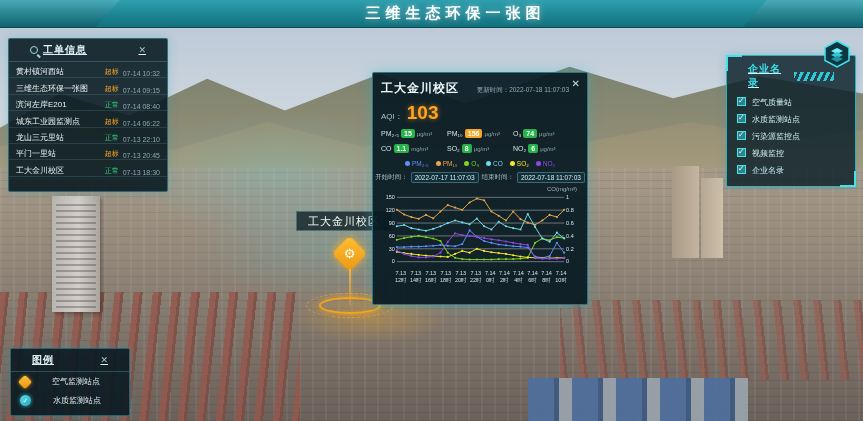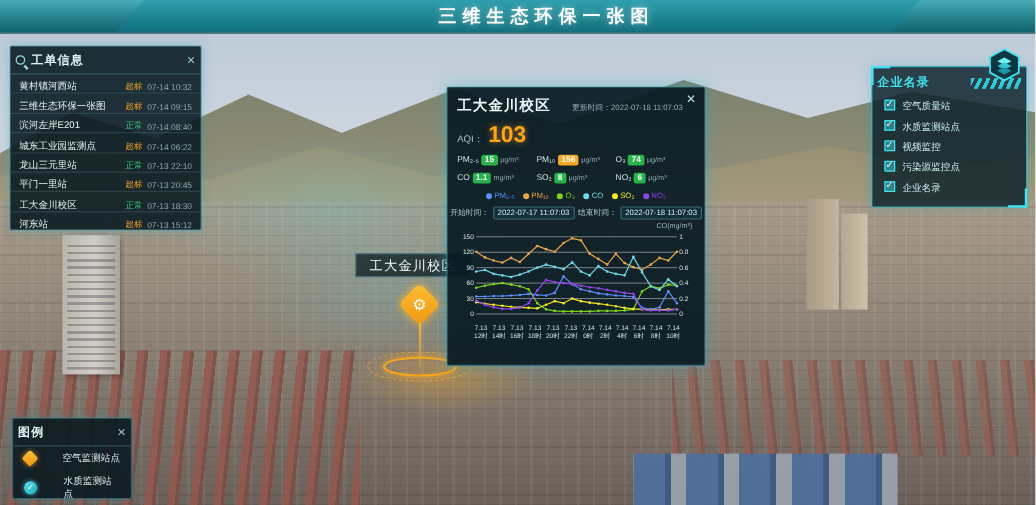--- a/index.html
+++ b/index.html
@@ -51,22 +51,22 @@
   .topbar::before,.topbar::after { content:""; position:absolute; top:0; width:120px; height:100%;
           background:linear-gradient(180deg,rgba(255,255,255,.12),rgba(0,0,0,.12)); }
   .topbar::before { left:0; clip-path:polygon(0 0,100% 0,80% 100%,0 100%); }
   .topbar::after { right:0; clip-path:polygon(20% 0,100% 0,100% 100%,0 100%); }
   .topbar .title { color:#fff; font-size:15px; font-weight:bold; letter-spacing:5px;
           text-shadow:0 0 6px rgba(255,255,255,.5); z-index:1;margin-left:48px; }
 
   
   .panel { position:absolute; background:rgba(6,24,32,.88); border:1px solid rgba(90,195,215,.4);
           box-shadow:0 0 10px rgba(30,160,185,.3); border-radius:2px; color:#dceef2; }
-  .p-head { display:flex; align-items:center; gap:5px; padding:4px 4px;
-          border-bottom:1px solid rgba(120,215,230,.25); }
+  .p-head { display:flex; align-items:center; gap:5px; padding:4px 21px;
+          border-bottom:1px solid rgba(120,215,230,.25);text-decoration:underline; }
   .p-title { font-size:10px; font-weight:bold; color:#dff3f6; letter-spacing:1px; }
   .x-btn { margin-left:auto; font-size:9px; color:#9fc6cc; cursor:pointer; line-height:1; }
 
   
   #alerts { left:8px; top:38px; width:160px; height:154px; z-index:20; }
   .mag { width:8px; height:8px; border:1.5px solid #9fd8e0; border-radius:50%; position:relative; flex:0 0 auto; }
   .mag::after { content:""; position:absolute; left:7px; top:7px; width:4px; height:1.5px;
           background:#9fd8e0; transform:rotate(45deg); transform-origin:0 0; }
   .a-row { display:flex; align-items:flex-end; gap:4px; height:16.4px; padding:0 7px;
           border-bottom:1px solid rgba(140,200,215,.16); cursor:pointer; }
@@ -87,21 +87,21 @@
           background:repeating-linear-gradient(115deg,#2ec9d8 0 3px,rgba(0,0,0,0) 3px 6px); }
   .l-row { display:flex; gap:6px; padding:3px 10px; cursor:pointer; }
   .cb { width:9px; height:9px; border:1px solid #3fe3ee; background:rgba(63,227,238,.2);
           flex:0 0 auto; position:relative; }
   .cb.on { background:rgba(63,227,238,.45); }
   .cb.on::after { content:"✓"; position:absolute; left:0; top:-2px; font-size:8px; color:#eafcfe; }
   .l-label { font-size:8px; color:#cdeef2; }
   .hexwrap { position:absolute; right:12px; top:40px; z-index:25; cursor:pointer; }
 
   
-  #legend { left:10px; top:348px; width:100px; height:68px; z-index:20; }
+  #legend { left:10px; top:348px; width:120px; height:68px; z-index:20; }
   .lg-row { display:flex; align-items:center; gap:22px; padding:4px 9px; }
   .lg-label { font-size:8px; color:#dcecef; }
   .dia { width:10px; height:10px; transform:rotate(45deg); border-radius:2px;
           background:linear-gradient(135deg,#ffc23d,#ef9413); box-shadow:0 0 4px rgba(245,166,35,.8); flex:0 0 auto; }
   .rnd { width:11px; height:11px; border-radius:50%; background:linear-gradient(135deg,#5fe0ea,#1fa9c0);
           box-shadow:0 0 4px rgba(60,210,225,.8); flex:0 0 auto; color:#fff; font-size:7px;
           display:flex; align-items:center; justify-content:center; }
 
   
   .map-label { position:absolute; left:296px; top:211px; width:96px; height:20px; z-index:10;
@@ -216,25 +216,20 @@
       </div>
       <div class="a-row">
         <span class="a-name">平门一里站</span>
         <span class="a-tag" style="color: rgb(245, 166, 35);">超标</span>
         <span class="a-time">07-13 20:45</span>
       </div>
       <div class="a-row">
         <span class="a-name">工大金川校区</span>
         <span class="a-tag" style="color: rgb(53, 208, 122);">正常</span>
         <span class="a-time">07-13 18:30</span>
-      </div>
-      <div class="a-row">
-        <span class="a-name">河东站</span>
-        <span class="a-tag" style="color: rgb(245, 166, 35);">超标</span>
-        <span class="a-time">07-13 15:12</span>
       </div>
     </div>
   </div>
 
   <div class="panel" id="popup">
     <span class="pp-close">✕</span>
     <div class="pp-titlerow">
       <span class="pp-title">工大金川校区</span>
       <span class="pp-update"><span>更新时间：</span><span>2022-07-18 11:07:03</span></span>
     </div>
@@ -547,25 +542,25 @@
     <div class="l-row">
       <span class="cb on"></span>
       <span class="l-label">空气质量站</span>
     </div>
     <div class="l-row">
       <span class="cb on"></span>
       <span class="l-label">水质监测站点</span>
     </div>
     <div class="l-row">
       <span class="cb on"></span>
-      <span class="l-label">视频监控</span>
+      <span class="l-label">污染源监控点</span>
     </div>
     <div class="l-row">
       <span class="cb on"></span>
-      <span class="l-label">污染源监控点</span>
+      <span class="l-label">视频监控</span>
     </div>
     <div class="l-row">
       <span class="cb on"></span>
       <span class="l-label">企业名录</span>
     </div>
   </div>
 
   <div class="panel" id="legend">
     <div class="p-head">
       <span class="p-title">图例</span>

